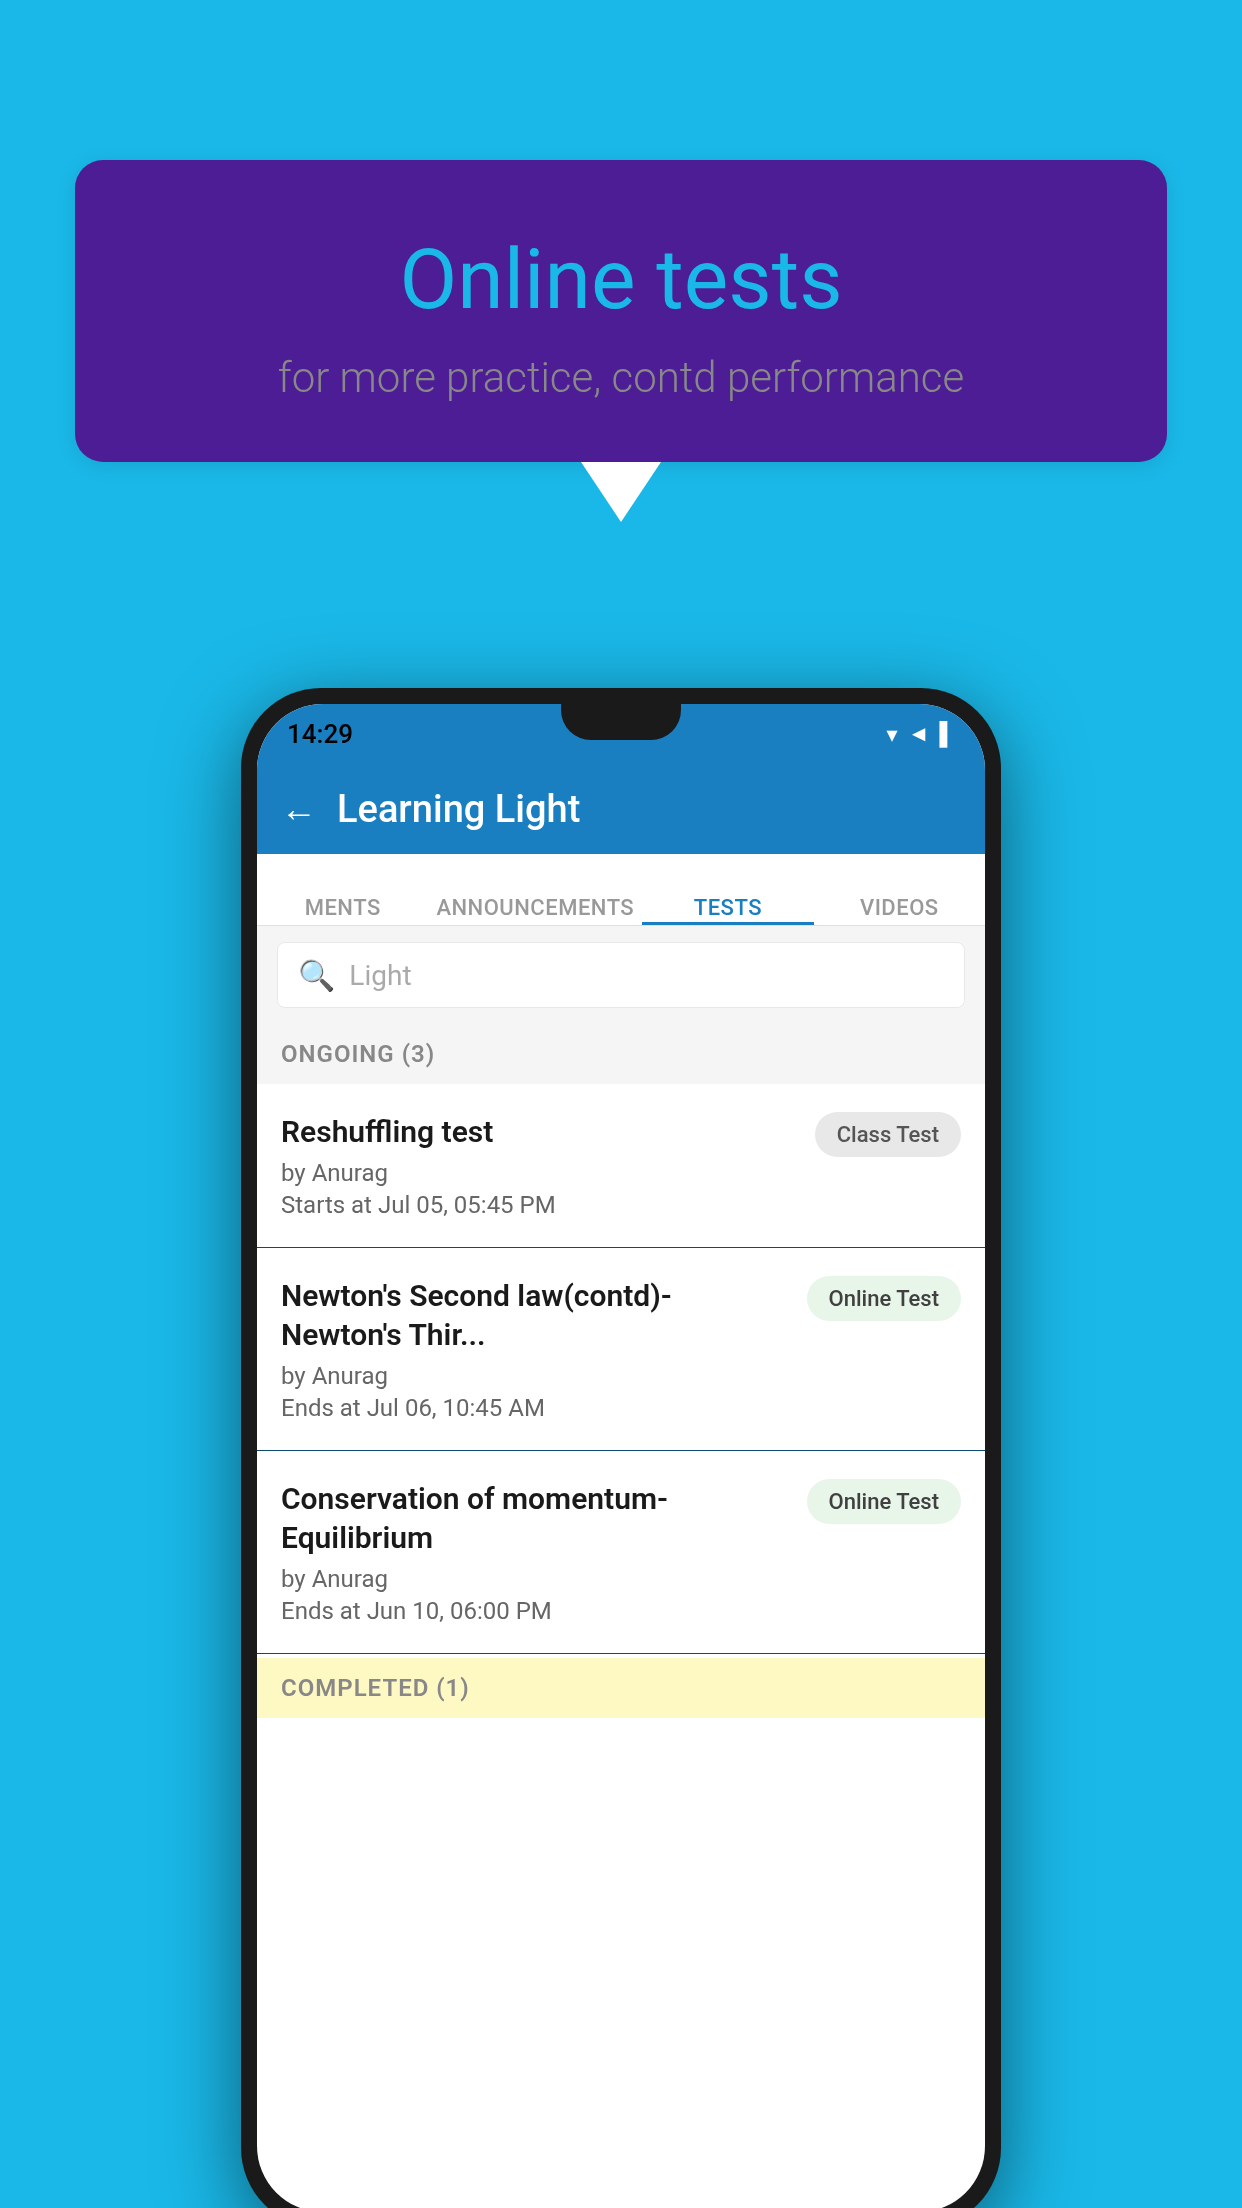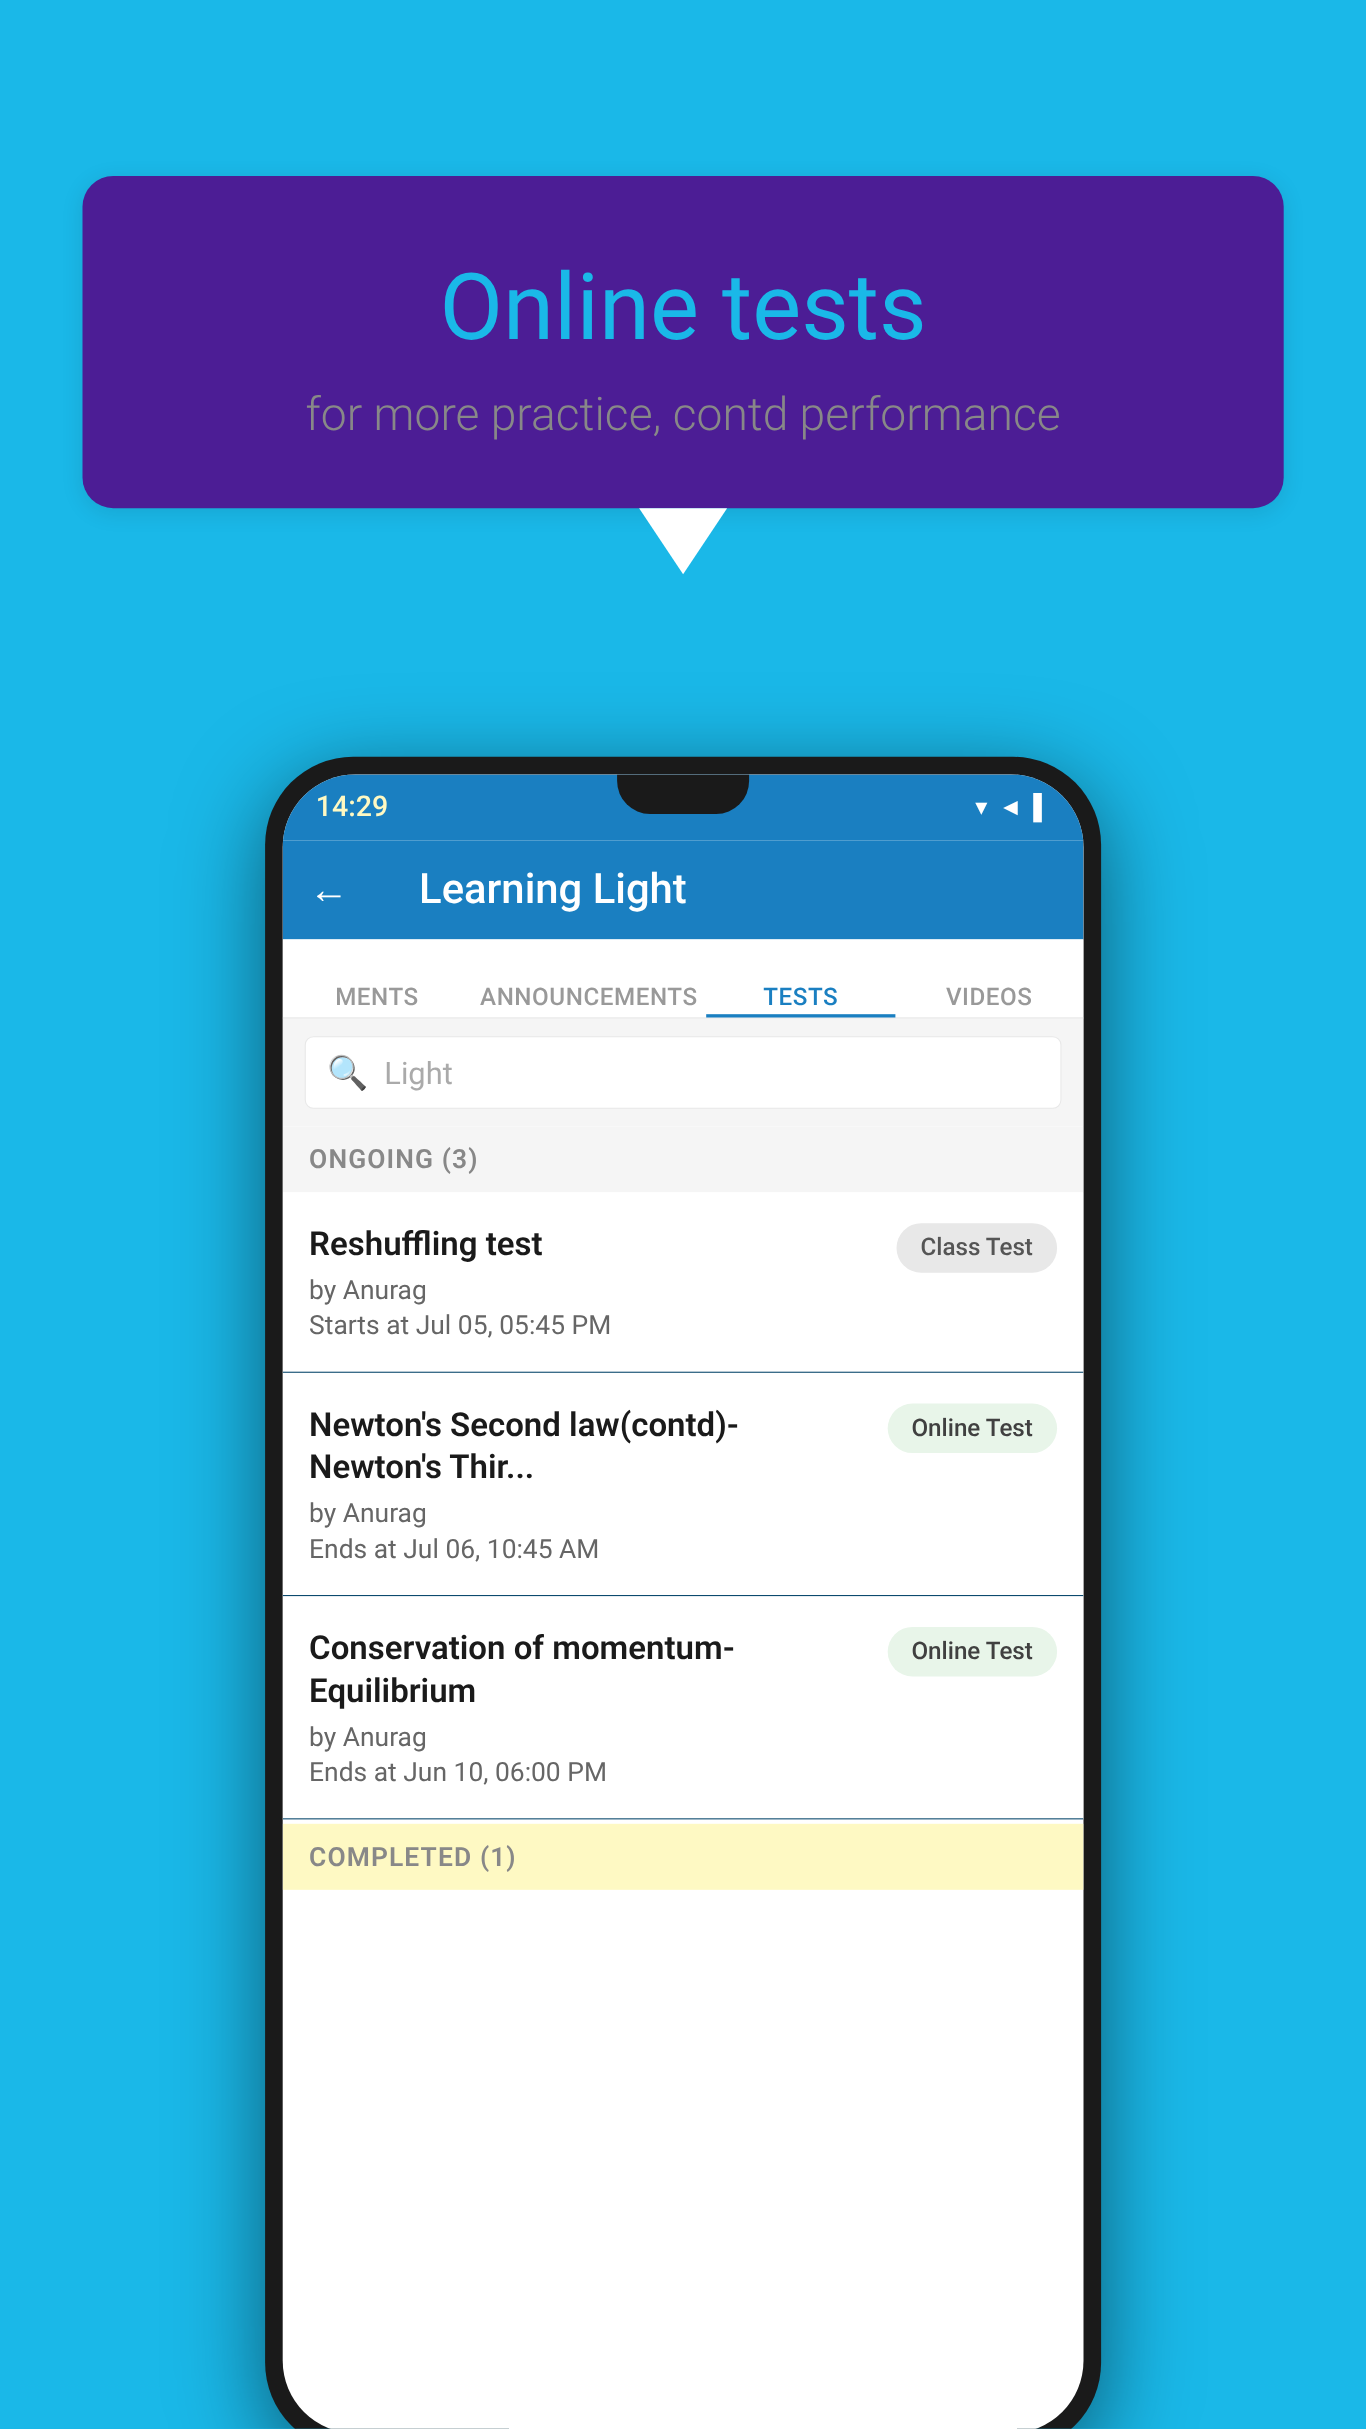--- a/index.html
+++ b/index.html
@@ -79,21 +79,21 @@
       background: #1a7fc1;
       height: 60px;
       display: flex;
       align-items: center;
       justify-content: space-between;
       padding: 0 30px;
       position: relative;
     }
 
     .status-time {
-      color: #fef9c3;
+      color: #000000;
       font-size: 26px;
       font-weight: 500;
     }
 
     .status-icons {
       display: flex;
       align-items: center;
       gap: 10px;
     }
 
@@ -128,21 +128,20 @@
     .back-arrow {
       color: white;
       font-size: 36px;
       cursor: pointer;
     }
 
     .app-title {
       color: white;
       font-size: 38px;
       font-weight: 500;
-      margin-left: 44px;
     }
 
     
     .tab-bar {
       background: white;
       display: flex;
       border-bottom: 1px solid #e0e0e0;
       height: 72px;
       align-items: stretch;
     }

